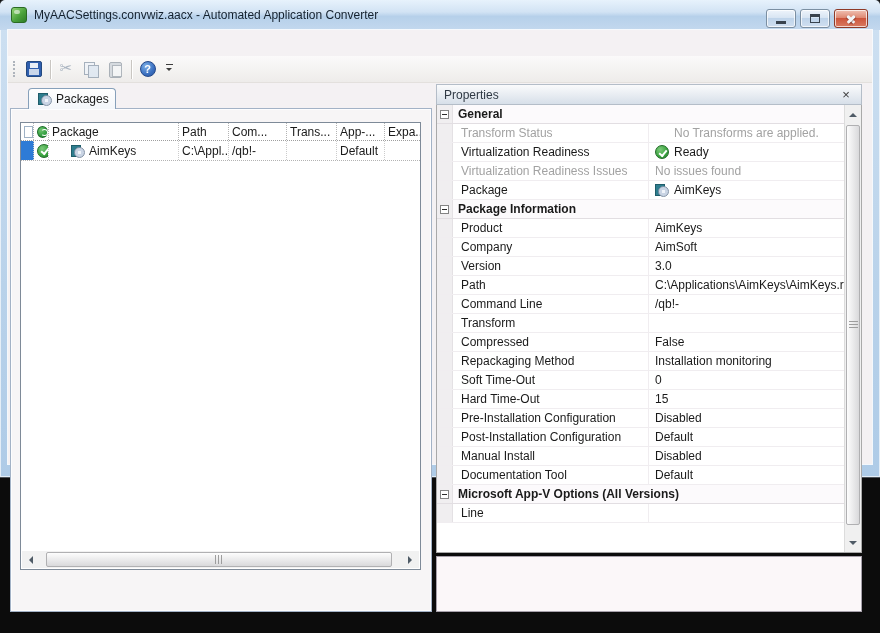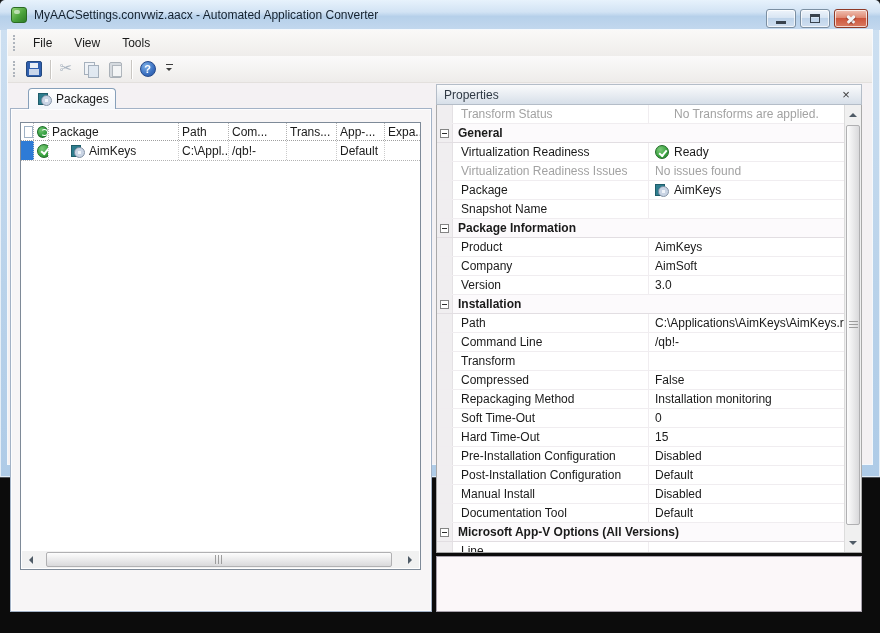--- a/index.html
+++ b/index.html
@@ -213,28 +213,20 @@
         <span class="glyph-max"></span>
       </div>
       <div class="win-btn close">
         <span class="glyph-close"></span>
       </div>
     </div>
   </div>
 
   <div class="client">
 
-    <div class="menubar">
-      <span class="grip"></span>
-      <div class="menu-items">
-          <div class="menu-item">File</div>
-          <div class="menu-item">View</div>
-          <div class="menu-item">Tools</div>
-        </div>
-    </div>
 
     <div class="toolbar">
       <span class="grip"></span>
       <div class="toolbar-buttons" style="display:flex;align-items:center;">
           <div class="tbtn">
             <div class="icon16 save-icon"></div>
           </div>
           <div class="tsep"></div>
           <div class="tbtn disabled">
             <div class="icon16 cut-icon"></div>
@@ -310,173 +302,162 @@
       </div>
     </div>
 
     <div class="right-panel">
       <div class="props-header">
         <span class="props-title">Properties</span>
         <span class="props-close">×</span>
       </div>
       <div class="props-grid">
         <div class="grid-rows">
+            <div class="prow section">
+              <div class="gutter">
+                <div class="collapse-minus"></div>
+              </div>
+              <div class="seclabel">General</div>
+            </div>
             <div class="prow prop">
               <div class="gutter"></div>
               <div class="pname muted">Transform Status</div>
               <div class="pvalue muted indent">
                 <span>No Transforms are applied.</span>
               </div>
             </div>
+            <div class="prow prop">
+              <div class="gutter"></div>
+              <div class="pname">Virtualization Readiness</div>
+              <div class="pvalue">
+                <div class="ok-status-icon"></div>
+                <span>Ready</span>
+              </div>
+            </div>
+            <div class="prow prop">
+              <div class="gutter"></div>
+              <div class="pname muted">Virtualization Readiness Issues</div>
+              <div class="pvalue muted">
+                <span>No issues found</span>
+              </div>
+            </div>
+            <div class="prow prop">
+              <div class="gutter"></div>
+              <div class="pname">Package</div>
+              <div class="pvalue">
+                <div class="package-disc-icon"></div>
+                <span>AimKeys</span>
+              </div>
+            </div>
             <div class="prow section">
               <div class="gutter">
                 <div class="collapse-minus"></div>
               </div>
-              <div class="seclabel">General</div>
-            </div>
-            <div class="prow prop">
-              <div class="gutter"></div>
-              <div class="pname">Virtualization Readiness</div>
-              <div class="pvalue">
-                <div class="ok-status-icon"></div>
-                <span>Ready</span>
-              </div>
-            </div>
-            <div class="prow prop">
-              <div class="gutter"></div>
-              <div class="pname muted">Virtualization Readiness Issues</div>
-              <div class="pvalue muted">
-                <span>No issues found</span>
-              </div>
-            </div>
-            <div class="prow prop">
-              <div class="gutter"></div>
-              <div class="pname">Package</div>
-              <div class="pvalue">
-                <div class="package-disc-icon"></div>
+              <div class="seclabel">Package Information</div>
+            </div>
+            <div class="prow prop">
+              <div class="gutter"></div>
+              <div class="pname">Product</div>
+              <div class="pvalue">
                 <span>AimKeys</span>
               </div>
             </div>
             <div class="prow prop">
               <div class="gutter"></div>
-              <div class="pname">Snapshot Name</div>
+              <div class="pname">Company</div>
+              <div class="pvalue">
+                <span>AimSoft</span>
+              </div>
+            </div>
+            <div class="prow prop">
+              <div class="gutter"></div>
+              <div class="pname">Version</div>
+              <div class="pvalue">
+                <span>3.0</span>
+              </div>
+            </div>
+            <div class="prow prop">
+              <div class="gutter"></div>
+              <div class="pname">Path</div>
+              <div class="pvalue">
+                <span>C:\Applications\AimKeys\AimKeys.r</span>
+              </div>
+            </div>
+            <div class="prow prop">
+              <div class="gutter"></div>
+              <div class="pname">Command Line</div>
+              <div class="pvalue">
+                <span>/qb!-</span>
+              </div>
+            </div>
+            <div class="prow prop">
+              <div class="gutter"></div>
+              <div class="pname">Transform</div>
               <div class="pvalue"></div>
+            </div>
+            <div class="prow prop">
+              <div class="gutter"></div>
+              <div class="pname">Compressed</div>
+              <div class="pvalue">
+                <span>False</span>
+              </div>
+            </div>
+            <div class="prow prop">
+              <div class="gutter"></div>
+              <div class="pname">Repackaging Method</div>
+              <div class="pvalue">
+                <span>Installation monitoring</span>
+              </div>
+            </div>
+            <div class="prow prop">
+              <div class="gutter"></div>
+              <div class="pname">Soft Time-Out</div>
+              <div class="pvalue">
+                <span>0</span>
+              </div>
+            </div>
+            <div class="prow prop">
+              <div class="gutter"></div>
+              <div class="pname">Hard Time-Out</div>
+              <div class="pvalue">
+                <span>15</span>
+              </div>
+            </div>
+            <div class="prow prop">
+              <div class="gutter"></div>
+              <div class="pname">Pre-Installation Configuration</div>
+              <div class="pvalue">
+                <span>Disabled</span>
+              </div>
+            </div>
+            <div class="prow prop">
+              <div class="gutter"></div>
+              <div class="pname">Post-Installation Configuration</div>
+              <div class="pvalue">
+                <span>Default</span>
+              </div>
+            </div>
+            <div class="prow prop">
+              <div class="gutter"></div>
+              <div class="pname">Manual Install</div>
+              <div class="pvalue">
+                <span>Disabled</span>
+              </div>
+            </div>
+            <div class="prow prop">
+              <div class="gutter"></div>
+              <div class="pname">Documentation Tool</div>
+              <div class="pvalue">
+                <span>Default</span>
+              </div>
             </div>
             <div class="prow section">
               <div class="gutter">
                 <div class="collapse-minus"></div>
               </div>
-              <div class="seclabel">Package Information</div>
-            </div>
-            <div class="prow prop">
-              <div class="gutter"></div>
-              <div class="pname">Product</div>
-              <div class="pvalue">
-                <span>AimKeys</span>
-              </div>
-            </div>
-            <div class="prow prop">
-              <div class="gutter"></div>
-              <div class="pname">Company</div>
-              <div class="pvalue">
-                <span>AimSoft</span>
-              </div>
-            </div>
-            <div class="prow prop">
-              <div class="gutter"></div>
-              <div class="pname">Version</div>
-              <div class="pvalue">
-                <span>3.0</span>
-              </div>
-            </div>
-            <div class="prow section">
-              <div class="gutter">
-                <div class="collapse-minus"></div>
-              </div>
-              <div class="seclabel">Installation</div>
-            </div>
-            <div class="prow prop">
-              <div class="gutter"></div>
-              <div class="pname">Path</div>
-              <div class="pvalue">
-                <span>C:\Applications\AimKeys\AimKeys.r</span>
-              </div>
-            </div>
-            <div class="prow prop">
-              <div class="gutter"></div>
-              <div class="pname">Command Line</div>
-              <div class="pvalue">
-                <span>/qb!-</span>
-              </div>
-            </div>
-            <div class="prow prop">
-              <div class="gutter"></div>
-              <div class="pname">Transform</div>
-              <div class="pvalue"></div>
-            </div>
-            <div class="prow prop">
-              <div class="gutter"></div>
-              <div class="pname">Compressed</div>
-              <div class="pvalue">
-                <span>False</span>
-              </div>
-            </div>
-            <div class="prow prop">
-              <div class="gutter"></div>
-              <div class="pname">Repackaging Method</div>
-              <div class="pvalue">
-                <span>Installation monitoring</span>
-              </div>
-            </div>
-            <div class="prow prop">
-              <div class="gutter"></div>
-              <div class="pname">Soft Time-Out</div>
-              <div class="pvalue">
-                <span>0</span>
-              </div>
-            </div>
-            <div class="prow prop">
-              <div class="gutter"></div>
-              <div class="pname">Hard Time-Out</div>
-              <div class="pvalue">
-                <span>15</span>
-              </div>
-            </div>
-            <div class="prow prop">
-              <div class="gutter"></div>
-              <div class="pname">Pre-Installation Configuration</div>
-              <div class="pvalue">
-                <span>Disabled</span>
-              </div>
-            </div>
-            <div class="prow prop">
-              <div class="gutter"></div>
-              <div class="pname">Post-Installation Configuration</div>
-              <div class="pvalue">
-                <span>Default</span>
-              </div>
-            </div>
-            <div class="prow prop">
-              <div class="gutter"></div>
-              <div class="pname">Manual Install</div>
-              <div class="pvalue">
-                <span>Disabled</span>
-              </div>
-            </div>
-            <div class="prow prop">
-              <div class="gutter"></div>
-              <div class="pname">Documentation Tool</div>
-              <div class="pvalue">
-                <span>Default</span>
-              </div>
-            </div>
-            <div class="prow section">
-              <div class="gutter">
-                <div class="collapse-minus"></div>
-              </div>
               <div class="seclabel">Microsoft App-V Options (All Versions)</div>
             </div>
             <div class="prow prop">
               <div class="gutter"></div>
               <div class="pname">Line</div>
               <div class="pvalue"></div>
             </div>
           </div>
         <div class="vscroll">
           <div class="varrow up">

